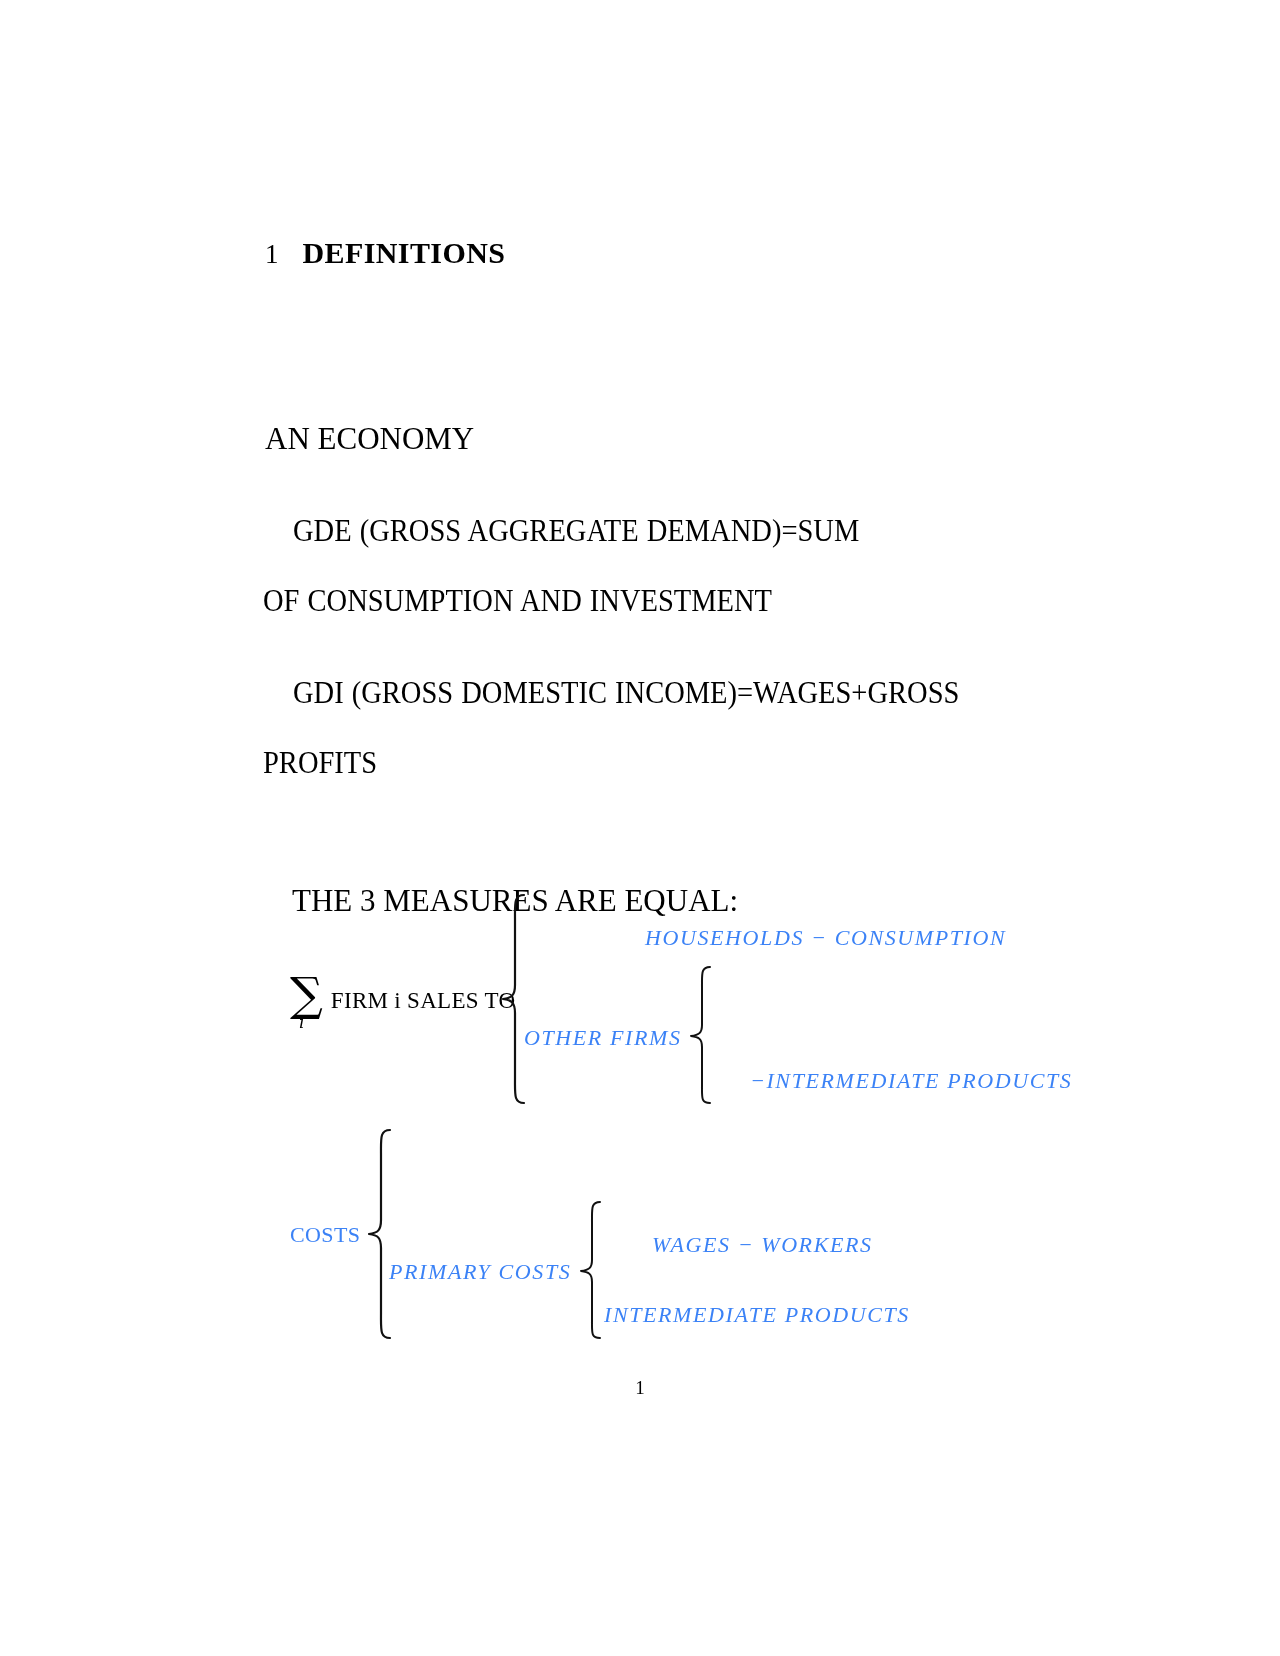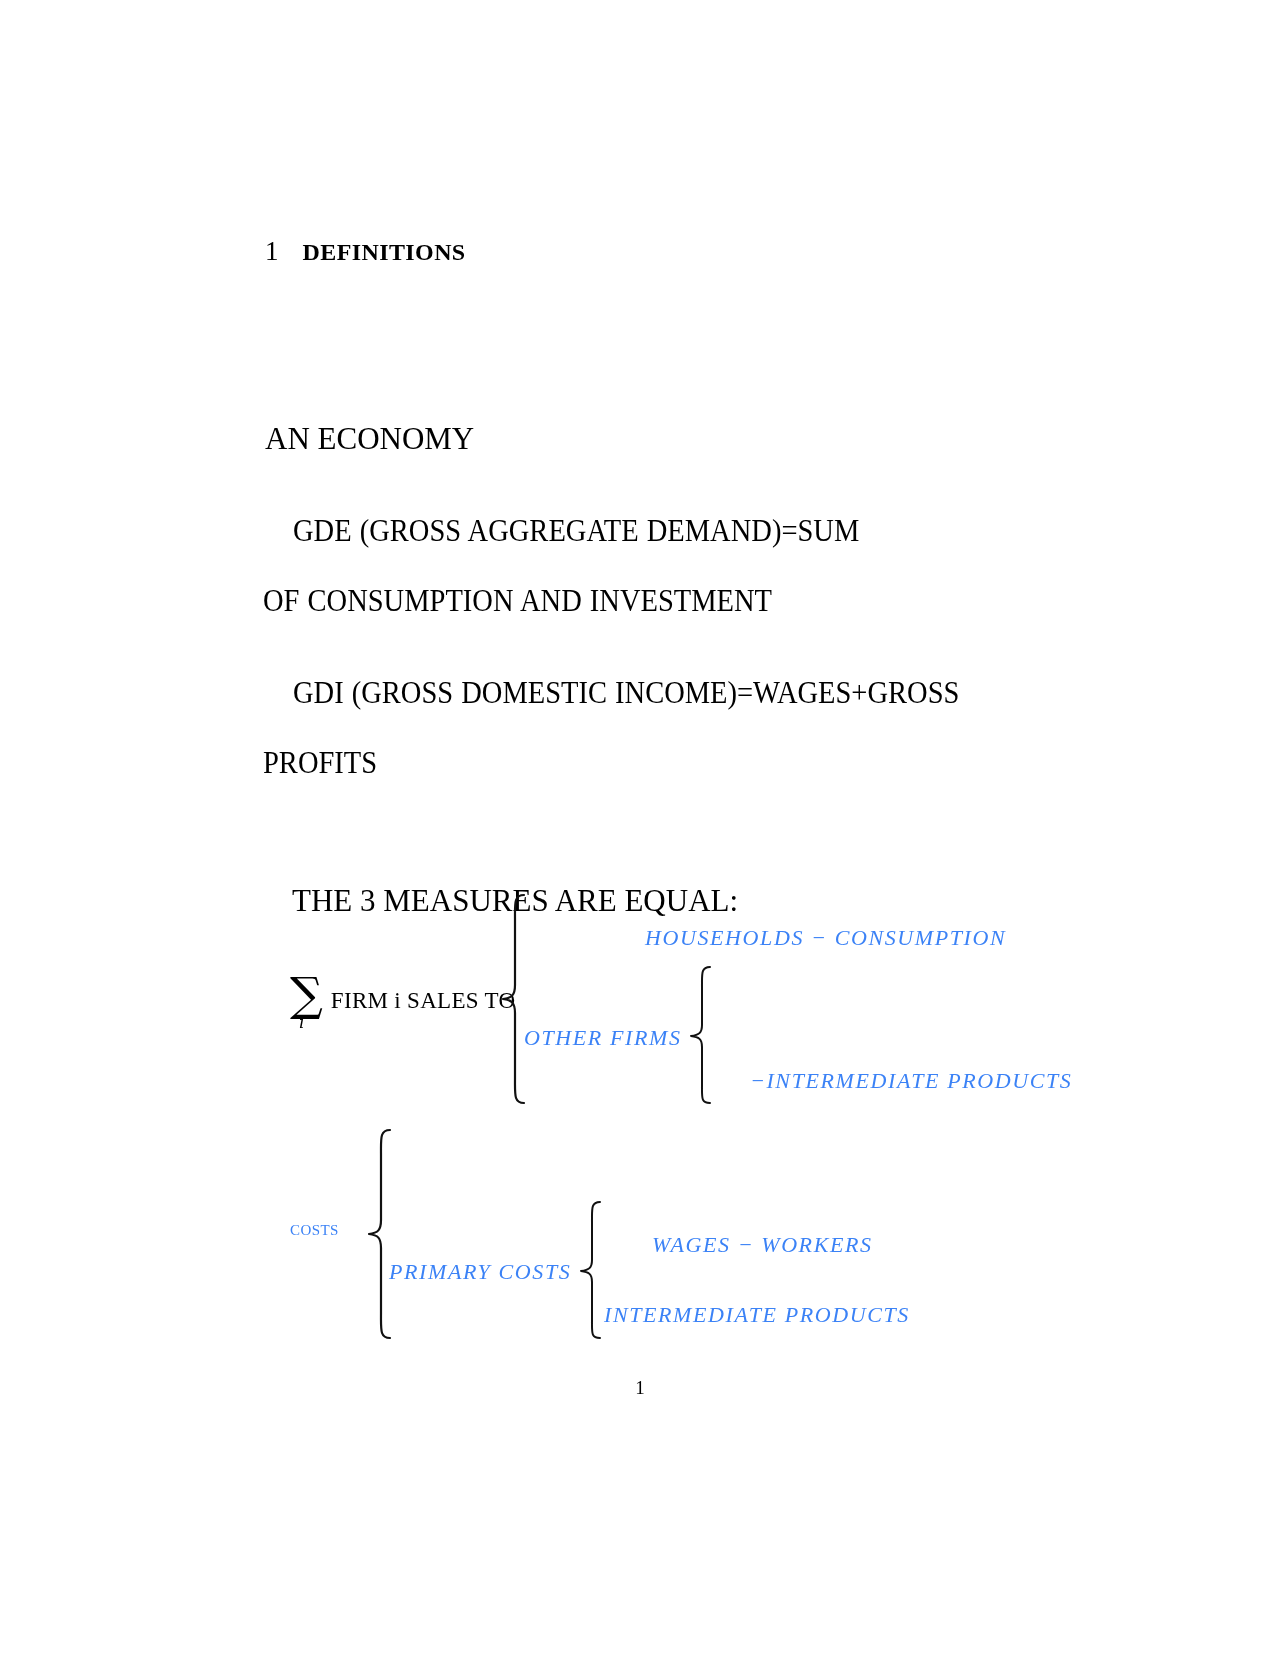--- a/index.html
+++ b/index.html
@@ -32,21 +32,21 @@
     display: flex;
     align-items: baseline;
     white-space: nowrap;
   }
   .section-num {
     font-size: 27px;
     font-weight: normal;
     margin-right: 24px;
   }
   .section-title {
-    font-size: 24px;
+    font-size: 30px;
     font-weight: bold;
     letter-spacing: 0.4px;
   }
 
   
   .bodyline {
     position: absolute;
     white-space: nowrap;
     font-size: 31px;
     line-height: 1;
@@ -174,21 +174,21 @@
 
   <div class="brace thin" style="left:688px; top:965px;">
     <svg width="24" height="140" viewBox="0 0 24 140">
       <path d="M22 2 C13 2, 14 9, 14 22 L14 60 C14 68, 11 70, 3 71 C11 72, 14 74, 14 82 L14 120 C14 133, 13 138, 22 138"></path>
     </svg>
   </div>
 
 
   <div class="math" style="left:750px; top:1068px;">−INTERMEDIATE PRODUCTS</div>
 
-  <div class="math math-up" style="left:290px; top:1222px; font-size:15px;">COSTS</div>
+  <div class="math math-up" style="left:290px; top:1222px; font-size:22px;">COSTS</div>
 
   <div class="brace" style="left:366px; top:1128px;">
     <svg width="26" height="212" viewBox="0 0 26 212">
       <path d="M24 2 C14 2, 15 10, 15 26 L15 92 C15 102, 12 105, 3 106 C12 107, 15 110, 15 120 L15 186 C15 202, 14 210, 24 210"></path>
     </svg>
   </div>
 
 
   <div class="math" style="left:389px; top:1259px;text-align:right;">PRIMARY COSTS</div>
 

